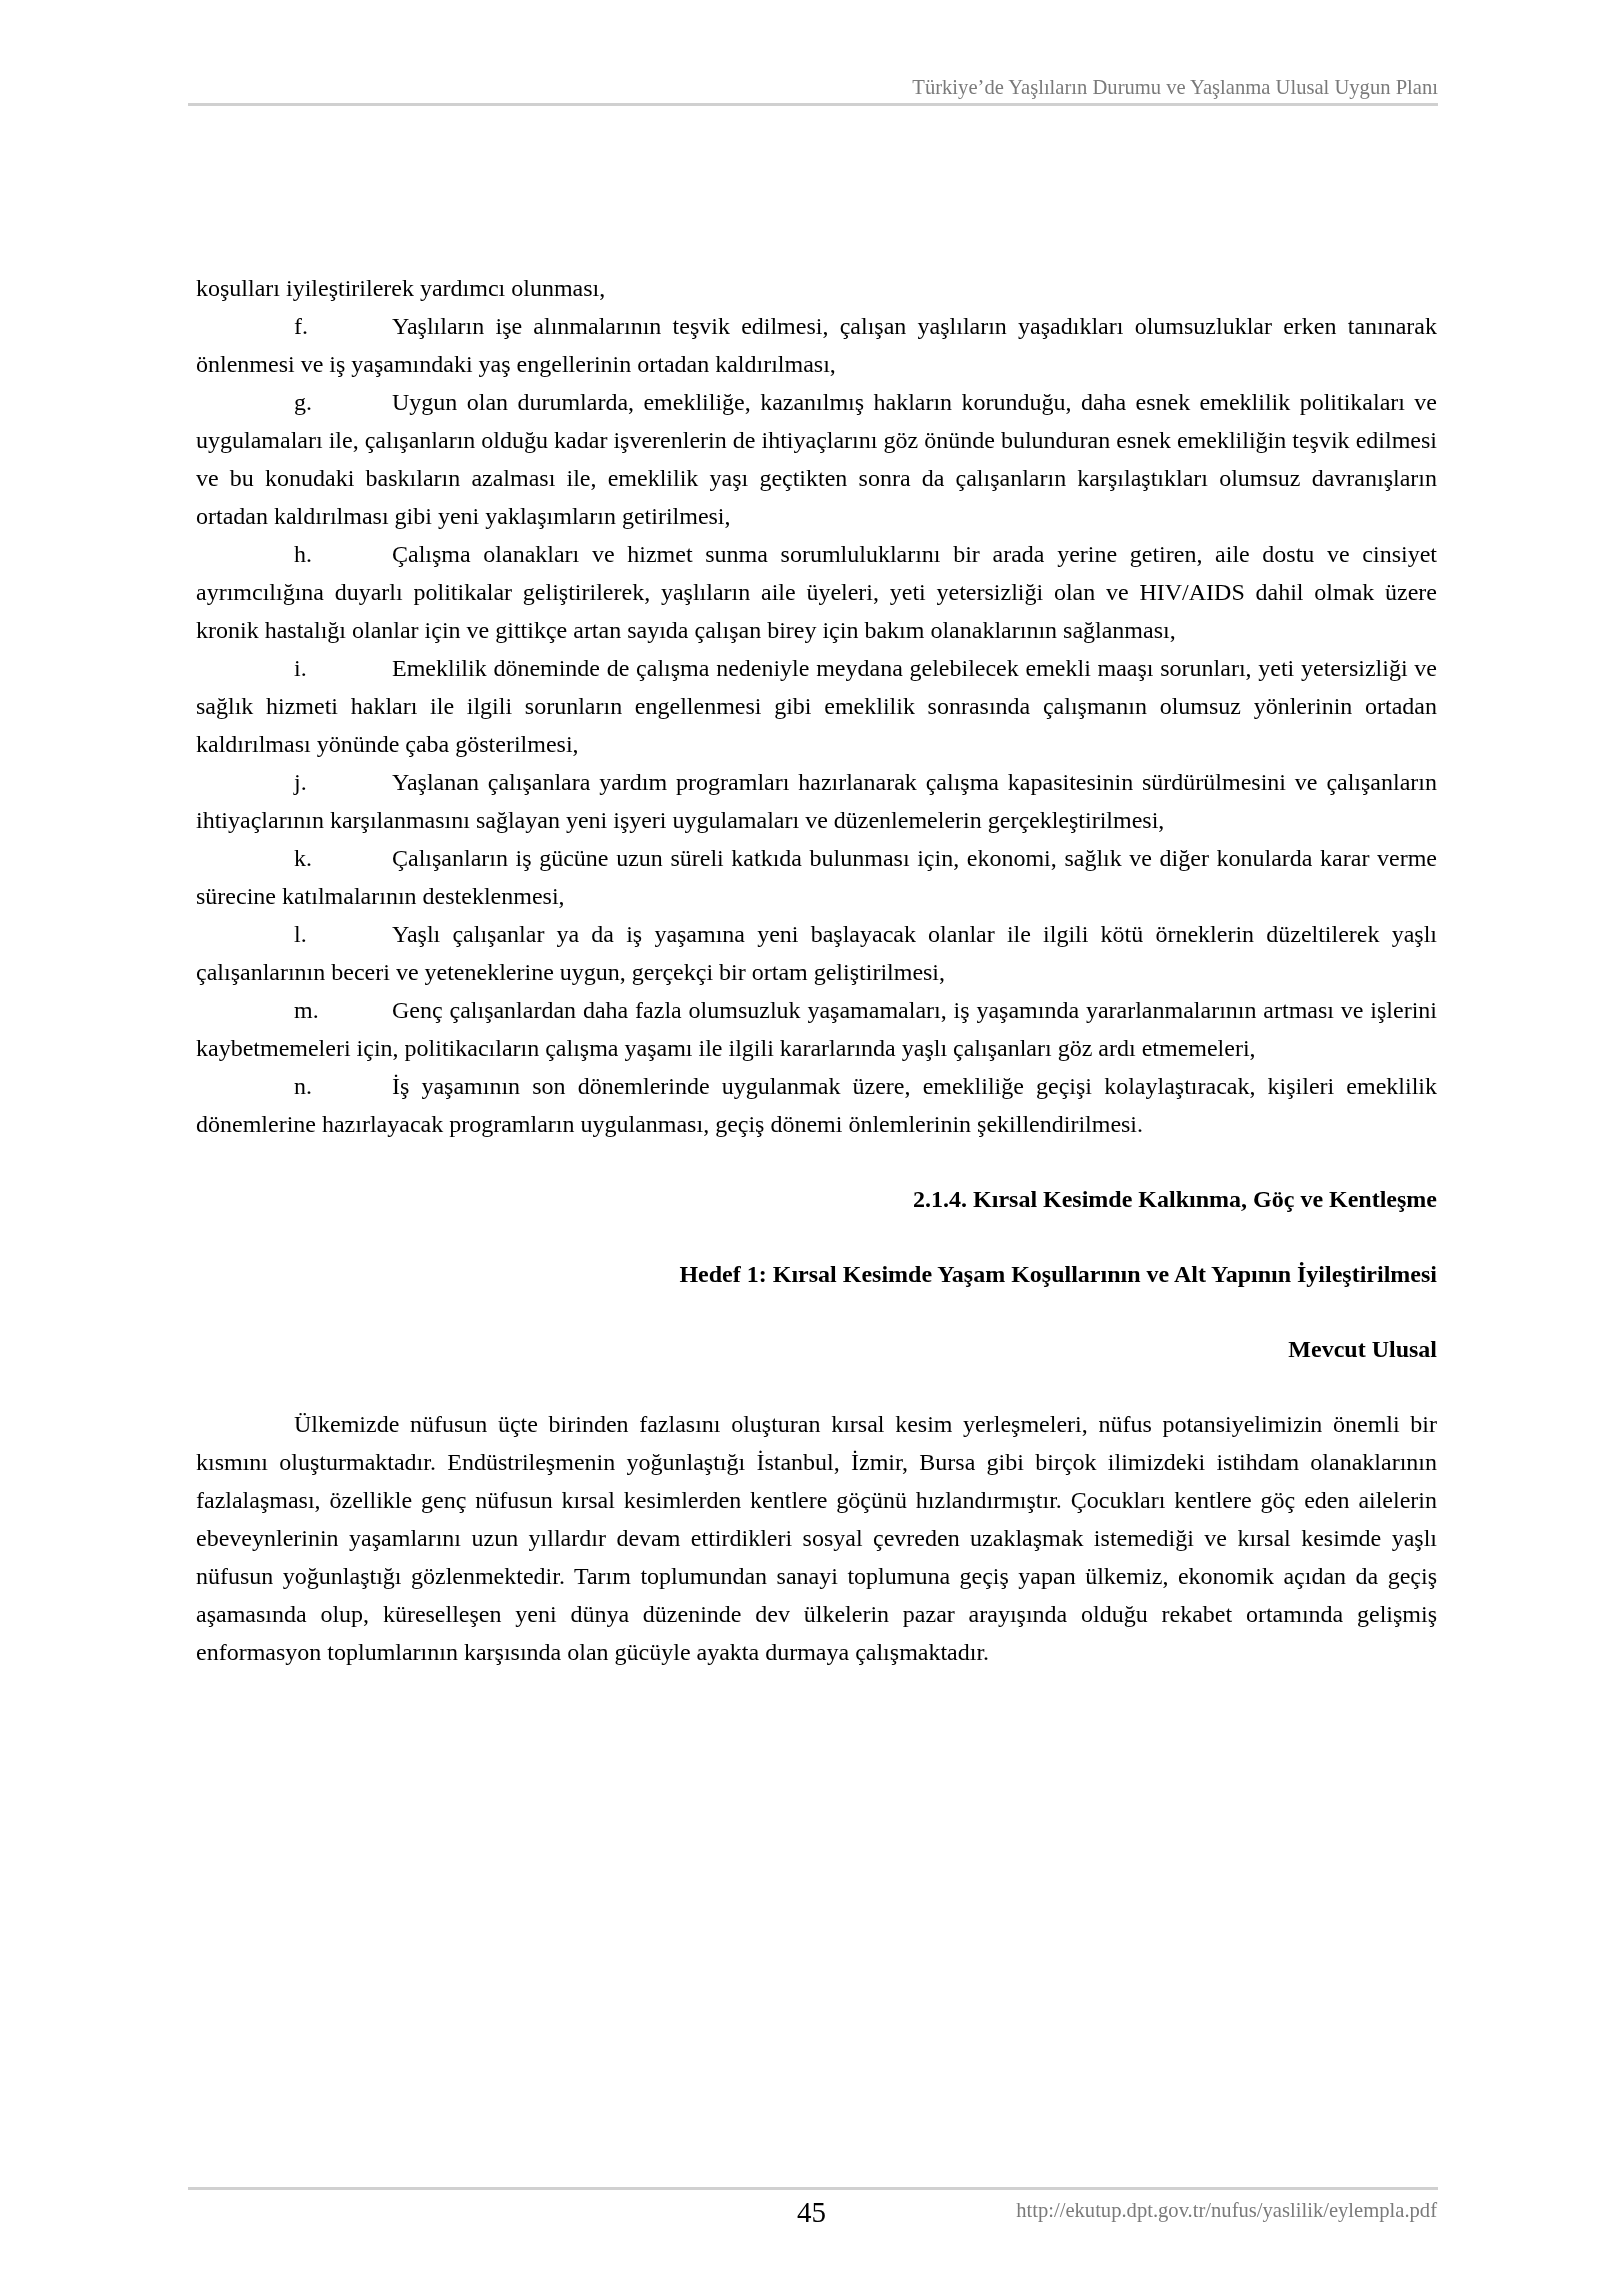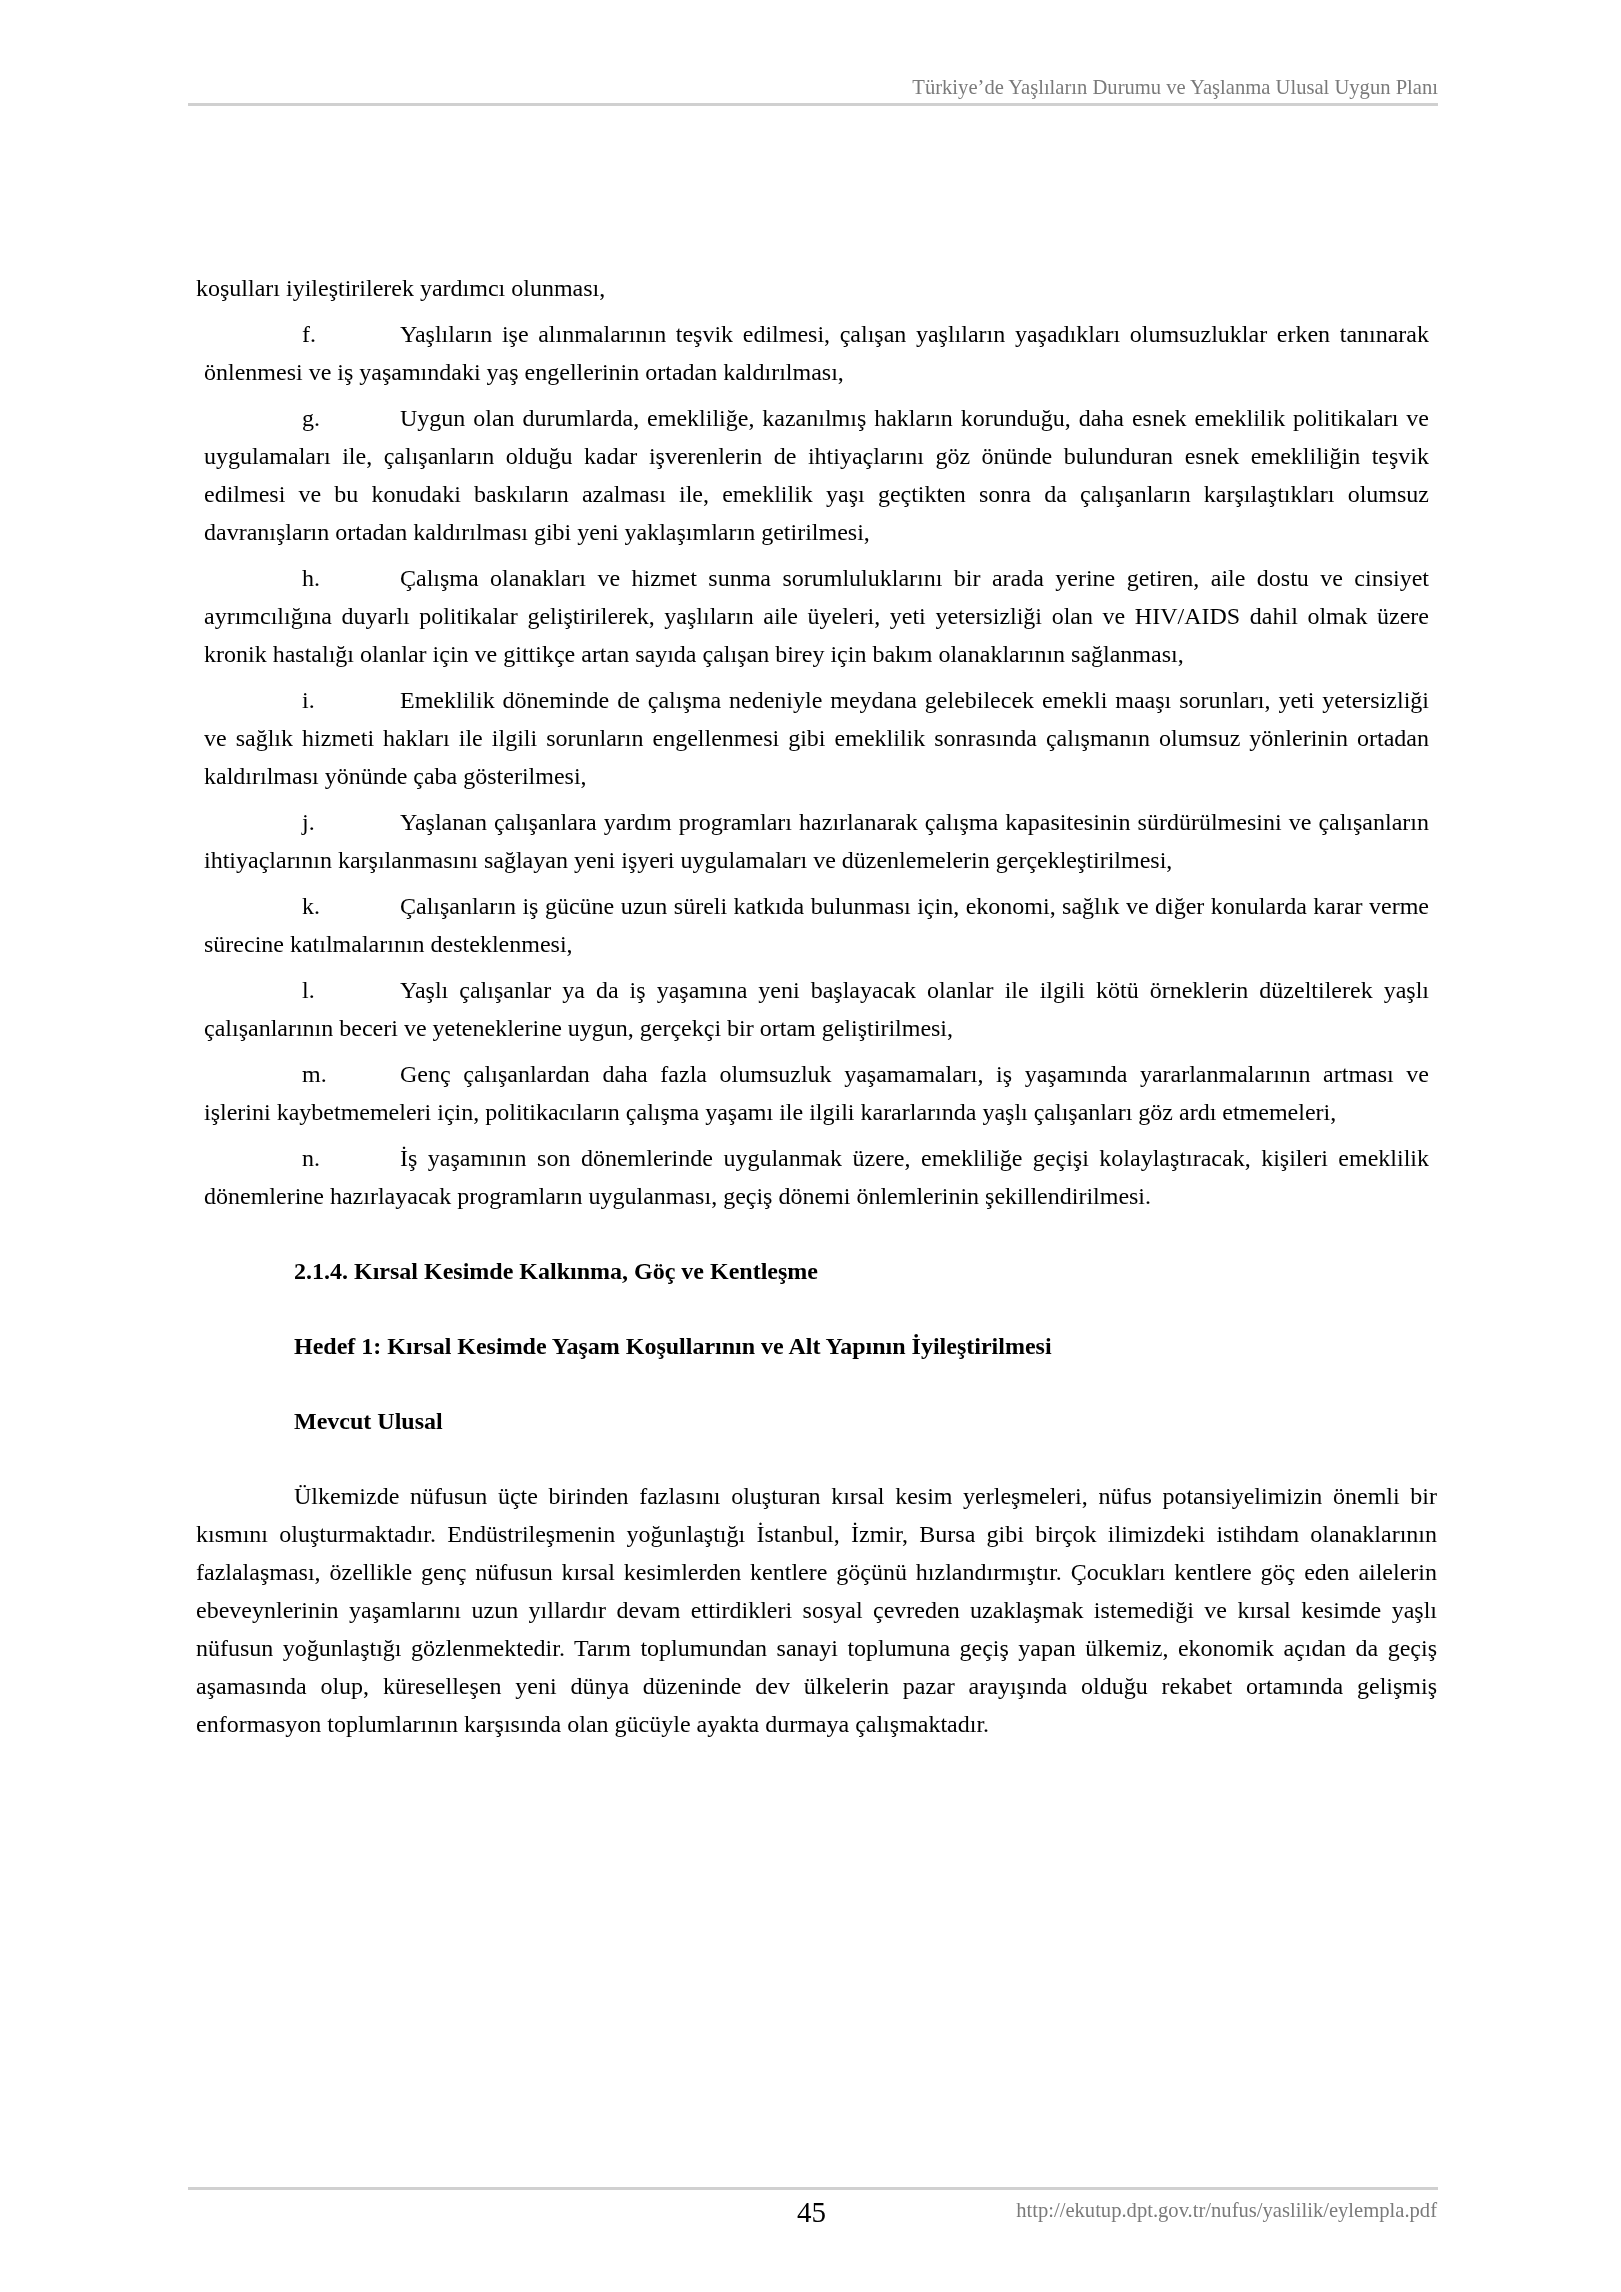--- a/index.html
+++ b/index.html
@@ -1,24 +1,24 @@
 <!DOCTYPE html>
 <html><head>
 <meta charset="utf-8">
 <style>
   html, body { margin: 0; padding: 0; background: #ffffff; }
   body { width: 1621px; height: 2293px; position: relative; overflow: hidden;
          font-family: "Liberation Serif", "DejaVu Serif", serif; color: #000; }
   .header-text { position: absolute; right: 183px; top: 76px; font-size: 20.6px; color: #7a7a7a; }
   .header-rule { position: absolute; left: 188px; width: 1250px; top: 103px; height: 2.9px; background: #d0d0d0; }
   .content { position: absolute; left: 196px; width: 1241px; top: 269px; font-size: 24px; line-height: 38px; }
-  .item { margin: 8px; text-align: justify; text-indent: 98px; }
+  .item { margin: 0; text-align: justify; text-indent: 98px; }
   .item .lbl { display: inline-block; width: 98px; text-indent: 0; }
   .cont { margin: 0; text-align: justify; }
-  .h { margin: 0; font-weight: bold; padding-left: 98px; }
+  .h { margin: 0; font-weight: bold; padding-left: 98px; text-align: right; }
   .h1 { margin-top: 37px; }
   .h2 { margin-top: 37px; }
   .h3 { margin-top: 37px; }
   .para { margin-top: 37px; text-indent: 98px; text-align: justify; }
   .footer-rule { position: absolute; left: 188px; width: 1250px; top: 2187px; height: 2.9px; background: #d0d0d0; }
   .page-number { position: absolute; left: 797px; top: 2196px; font-size: 29px; }
   .footer-url { position: absolute; right: 184px; top: 2199px; font-size: 20.6px; color: #7a7a7a; text-align: right; }
 </style>
 </head>
 <body>

